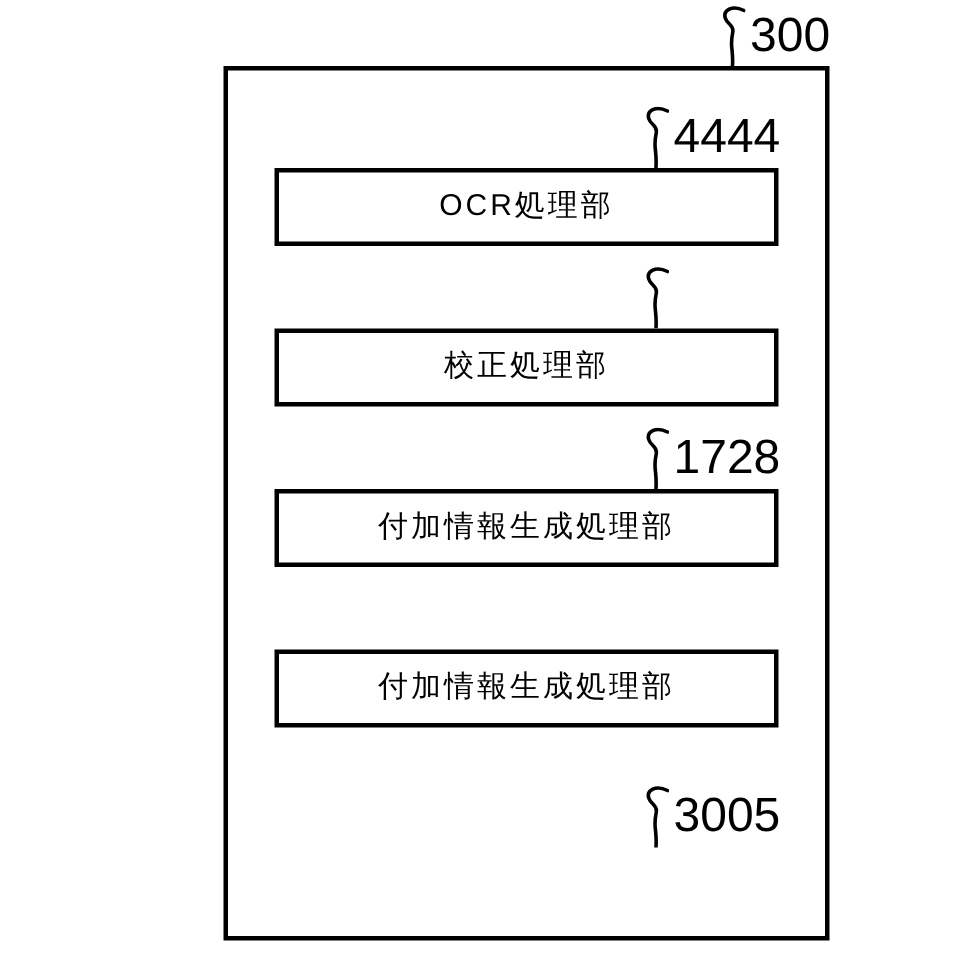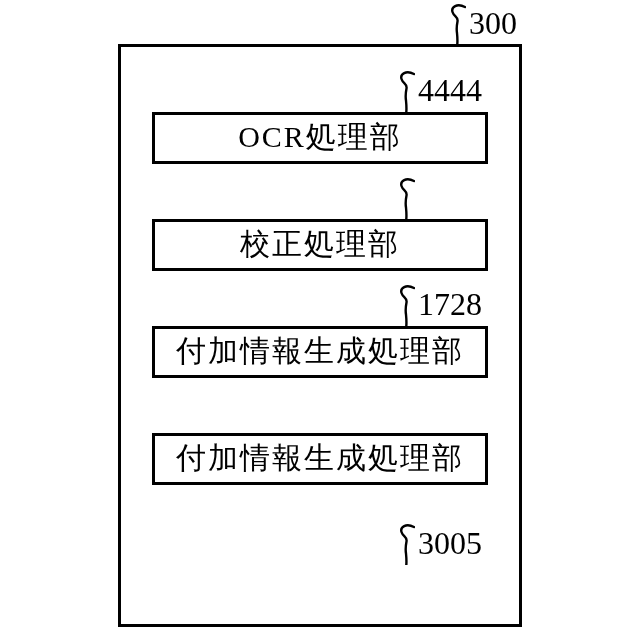--- a/index.html
+++ b/index.html
@@ -6,22 +6,23 @@
     margin: 0;
     padding: 0;
     background: #ffffff;
   }
   .stage {
     position: relative;
     width: 548px;
     height: 640px;
     background: var(--bg, #ffffff);
     color: var(--line, #000000);
-    font-family: Liberation Serif, serif;
+    font-family: Liberation Sans, sans-serif;
     overflow: hidden;
+    margin-left: 31px;
   }
   .outer-box {
     position: absolute;
     left: 118px;
     top: 44px;
     width: 404px;
     height: 583px;
     border: 3px solid var(--line, #000000);
     box-sizing: border-box;
     background: transparent;
@@ -32,21 +33,21 @@
     width: 336px;
     height: 52px;
     border: 3px solid var(--line, #000000);
     box-sizing: border-box;
     display: flex;
     align-items: center;
     justify-content: center;
     background: #ffffff;
   }
   .unit-box .unit-label {
-    font-size: 30px;
+    font-size: 20px;
     letter-spacing: 2px;
     color: var(--line, #000000);
     white-space: nowrap;
     line-height: 1;
     padding-bottom: 2px;
   }
   .box-1 { top: 112px; }
   .box-2 { top: 219px; }
   .box-3 { top: 326px; text-align: right; }
   .box-4 { top: 433px; }

